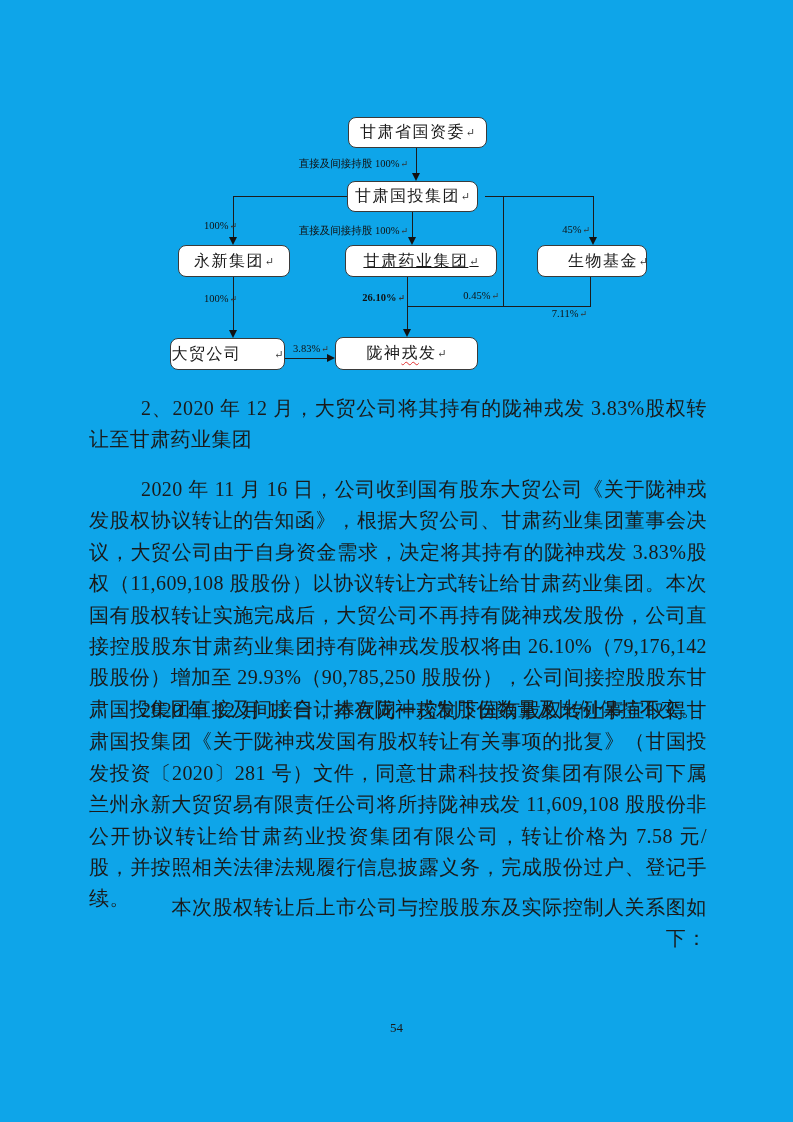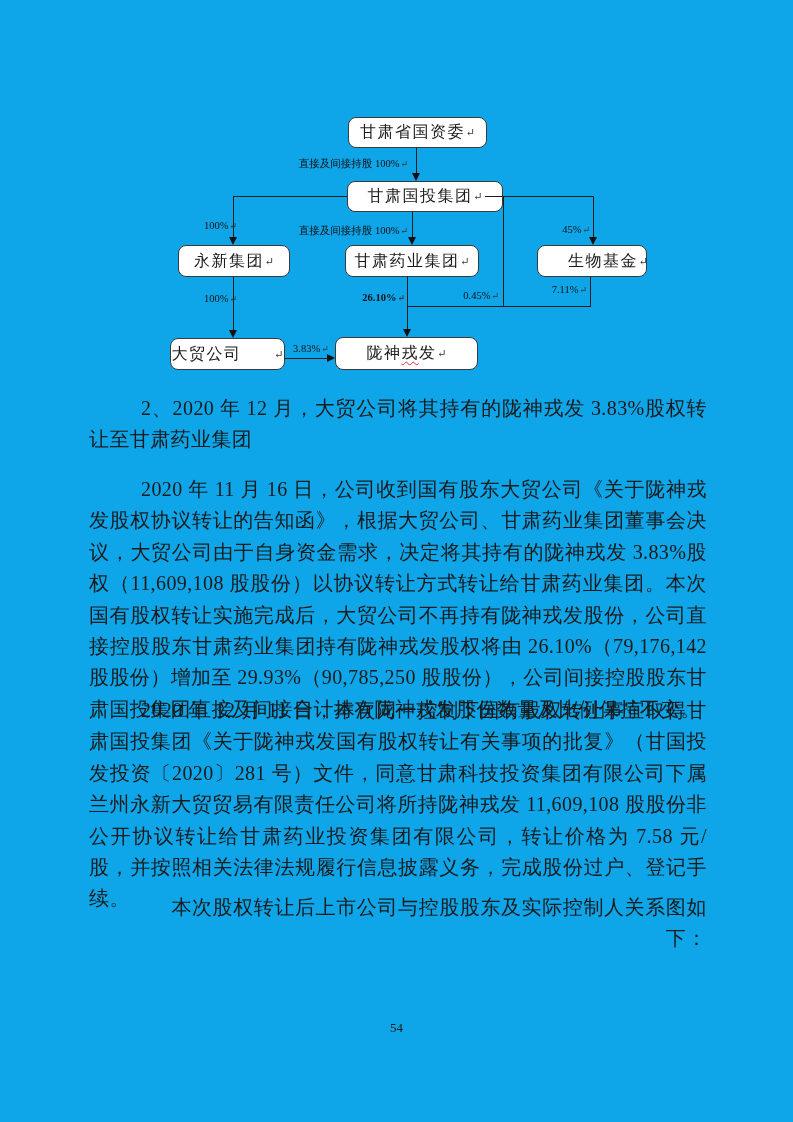--- a/index.html
+++ b/index.html
@@ -75,31 +75,31 @@
 
 <div class="page">
 
   <div>
 
     <div class="node" style="left:348px; top:117px; width:139px; height:31px;">
       <span>甘肃省国资委</span>
         <span class="ret">↵</span>
     </div>
 
-    <div class="node" style="left:347px; top:181px; width:156px; height:31px;">
+    <div class="node" style="left:347px; top:181px; width:131px; height:31px;">
       <span>甘肃国投集团</span>
         <span class="ret">↵</span>
     </div>
 
     <div class="node" style="left:178px; top:245px; width:112px; height:32px;">
       <span>永新集团</span>
         <span class="ret">↵</span>
     </div>
 
-    <div class="node" style="left:345px; top:245px; width:134px; height:32px;">
+    <div class="node" style="left:345px; top:245px; width:152px; height:32px;text-decoration:underline;">
       <span>甘肃药业集团</span>
         <span class="ret">↵</span>
     </div>
 
     <div class="node" style="left:537px; top:245px; width:110px; height:32px;padding-left:32px;">
       <span>生物基金</span>
         <span class="ret">↵</span>
     </div>
 
     <div class="node" style="left:170px; top:338px; width:115px; height:32px;gap:32px;">
@@ -151,21 +151,21 @@
       <span>100%</span><span class="ret sm">↵</span>
     </div>
 
     <div class="vline" style="left:407px; top:277px; height:53px;"></div>
     <div class="arrow-down" style="left:403px; top:329px;"></div>
     <div class="edge-label" style="right:388px; top:292px;font-weight:bold;">
       <span>26.10%</span><span class="ret sm">↵</span>
     </div>
 
     <div class="vline" style="left:590px; top:277px; height:29px;"></div>
-    <div class="edge-label" style="right:206px; top:284px;text-align:right;">
+    <div class="edge-label" style="right:206px; top:308px;text-align:right;">
       <span>7.11%</span><span class="ret sm">↵</span>
     </div>
     <div class="hline" style="left:407px; top:306px; width:184px;"></div>
 
     <div class="hline" style="left:285px; top:358px; width:43px;"></div>
     <div class="arrow-right" style="left:327px; top:354px;"></div>
     <div class="edge-label" style="left:293px; top:343px;">
       <span>3.83%</span><span class="ret sm">↵</span>
     </div>
   </div>

